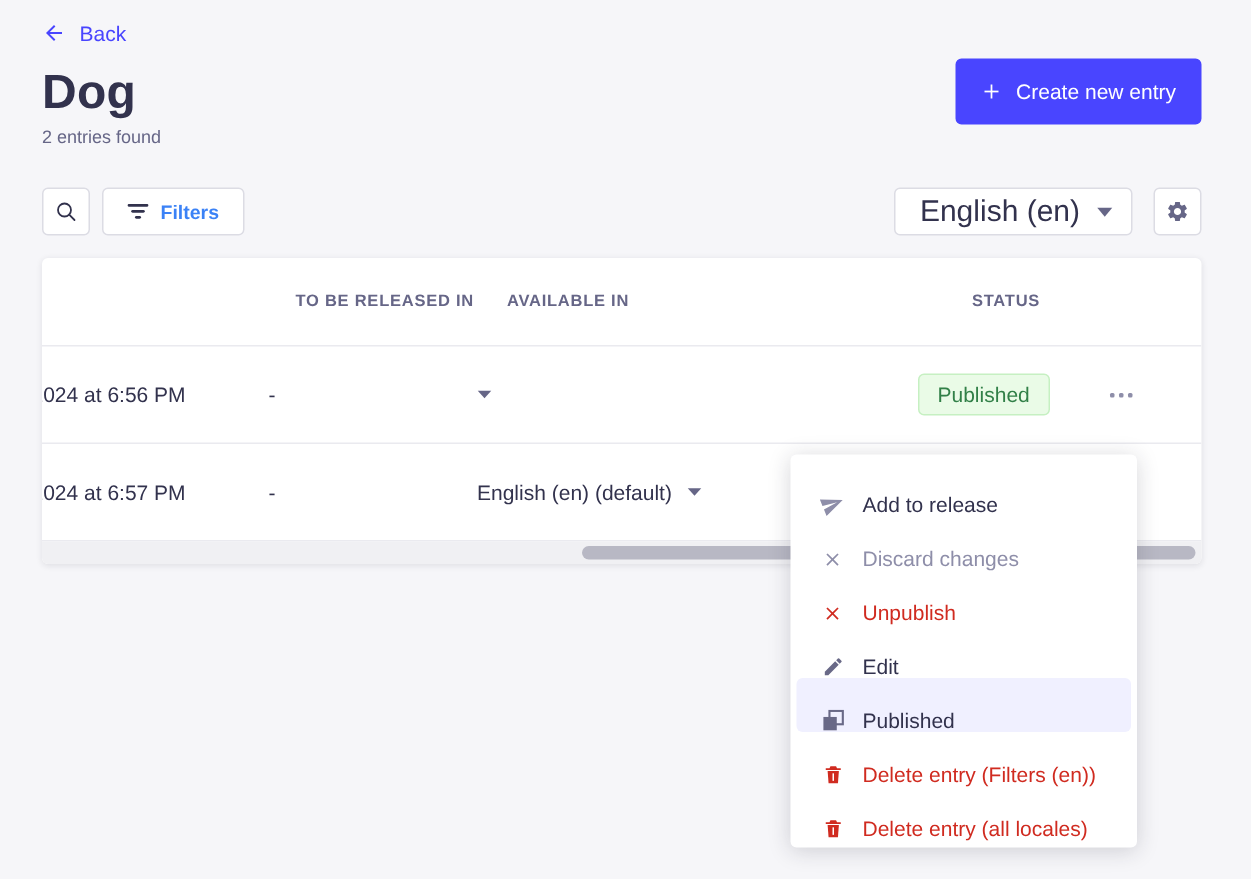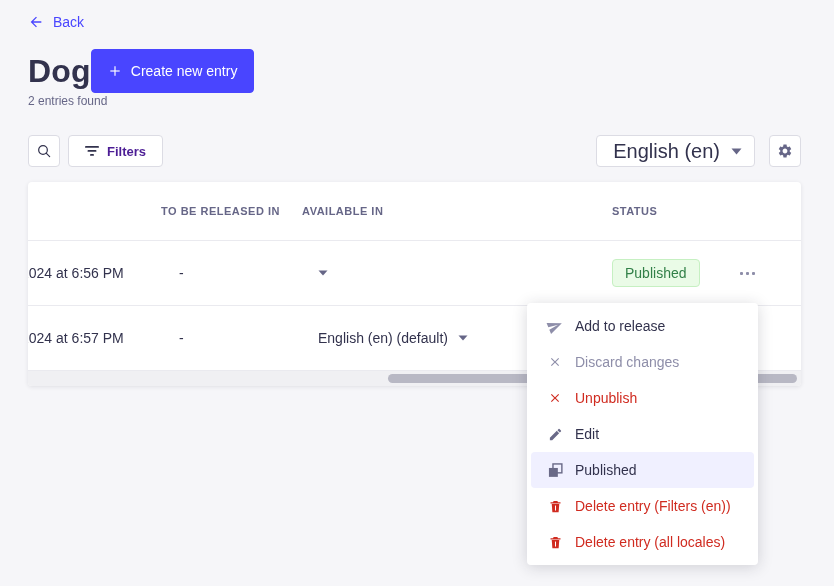--- a/index.html
+++ b/index.html
@@ -9,45 +9,45 @@
     font-family:"Liberation Sans","DejaVu Sans",sans-serif;
     color:#32324d;
     position:relative;
     overflow:hidden;
   }
   .content { position:relative; margin-left:28px; width:773px; }
 
   
   .back { display:inline-flex; align-items:center; gap:9px; color:#4945ff;
           font-size:14px; font-weight:500; text-decoration:none; margin-top:14px; cursor:pointer; }
-  .title-row { display:flex; justify-content:flex-start; align-items:center; margin-top:18px; height:38px; }
+  .title-row { display:flex; justify-content:space-between; align-items:center; margin-top:7px; height:38px; }
   h1 { font-size:32px; font-weight:700; color:#32324d; letter-spacing:.2px; }
   .btn-primary { display:inline-flex; align-items:center; gap:9px; background:#4945ff;
           border:1px solid #4945ff; border-radius:4px; color:#fff; font-size:14px; font-weight:400;
           height:44px; padding:0 16px; cursor:pointer; font-family:inherit; }
   .subtitle { color:#666687; font-size:12px; margin-top:4px; }
 
   
   .toolbar { margin-top:27px; display:flex; justify-content:space-between; align-items:center; }
   .tb-left { display:flex; align-items:center; gap:8px; }
   .tb-right { display:flex; align-items:center; gap:14px; }
   .icon-btn { width:32px; height:32px; display:flex; align-items:center; justify-content:center;
           background:#fff; border:1px solid #dcdce4; border-radius:4px; cursor:pointer; }
   .btn-outline { display:inline-flex; align-items:center; gap:8px; height:32px; padding:0 16px;
           background:#fff; border:1px solid #dcdce4; border-radius:4px; font-size:13px;
-          font-weight:600; color:#4c1d95; cursor:pointer; font-family:inherit; }
+          font-weight:600; color:#3b82f6; cursor:pointer; font-family:inherit; }
   .select { display:inline-flex; align-items:center; gap:11px; height:32px; padding:0 12px 0 16px;
           background:#fff; border:1px solid #dcdce4; border-radius:4px; font-size:20px;
           color:#32324d; cursor:pointer; }
 
   
   .card { margin-top:15px; width:773px; background:#fff; border-radius:4px;
           box-shadow:0 1px 4px rgba(33,33,52,.1); overflow:hidden; }
   .thead, .row { display:grid; grid-template-columns:133px 141px 286px 130px 1fr; align-items:center; }
-  .thead { height:59px; border-bottom:1px solid #eaeaef; }
+  .thead { height:59px; border-bottom:1px solid #eaeaef;padding-left:36px; }
   .th { font-size:11px; font-weight:700; color:#666687; letter-spacing:.5px; white-space:nowrap; }
   .th-status { padding-left:24px; }
   .row { height:65px; border-bottom:1px solid #eaeaef; font-size:14px; color:#32324d; cursor:pointer; }
   .cell-date { overflow:hidden; white-space:nowrap; }
   .cell-date span { display:inline-block; margin-left:-7px; }
   .cell-dash { padding-left:18px; }
   .cell-avail { padding-left:16px; display:flex; align-items:center; gap:10px; white-space:nowrap; }
   .cell-status { padding-left:24px; }
   .badge { display:inline-flex; align-items:center; height:28px; padding:0 12px;
           background:#eafbe7; border:1px solid #c6f0c2; border-radius:4px;
@@ -56,21 +56,21 @@
   .dots { display:flex; gap:3px; cursor:pointer; padding:6px 2px; }
   .dots i { width:3px; height:3px; background:#8e8ea9; border-radius:1px; }
 
   .hscroll { position:relative; height:15px; background:#f0f0f3; }
   .hthumb { position:absolute; left:360px; top:3px; width:409px; height:9px;
           background:#b8b8c4; border-radius:5px; cursor:pointer; }
 
   
   .menu { position:absolute; left:527px; top:303px; width:231px; background:#fff;
           border-radius:4px; box-shadow:0 2px 15px rgba(33,33,52,.18); padding:5px 0; z-index:10; }
-  .menu-item { display:flex; align-items:center; gap:12px; height:36px; padding:0 20px;
+  .menu-item { display:flex; align-items:flex-end; gap:12px; height:36px; padding:0 20px;
           font-size:14px; color:#32324d; cursor:pointer; white-space:nowrap; }
   .menu-item .mi-icon { width:16px; display:flex; align-items:center; justify-content:center; flex:none; }
   .menu-item.danger { color:#d02b20; }
   .menu-item.disabled { color:#8e8ea9; cursor:default; }
   .menu-item.hovered { background:#f0f0ff; margin:0 4px; padding:0 16px; border-radius:4px; }
   svg { display:block; }
 </style>
 </head>
 <body>
 

